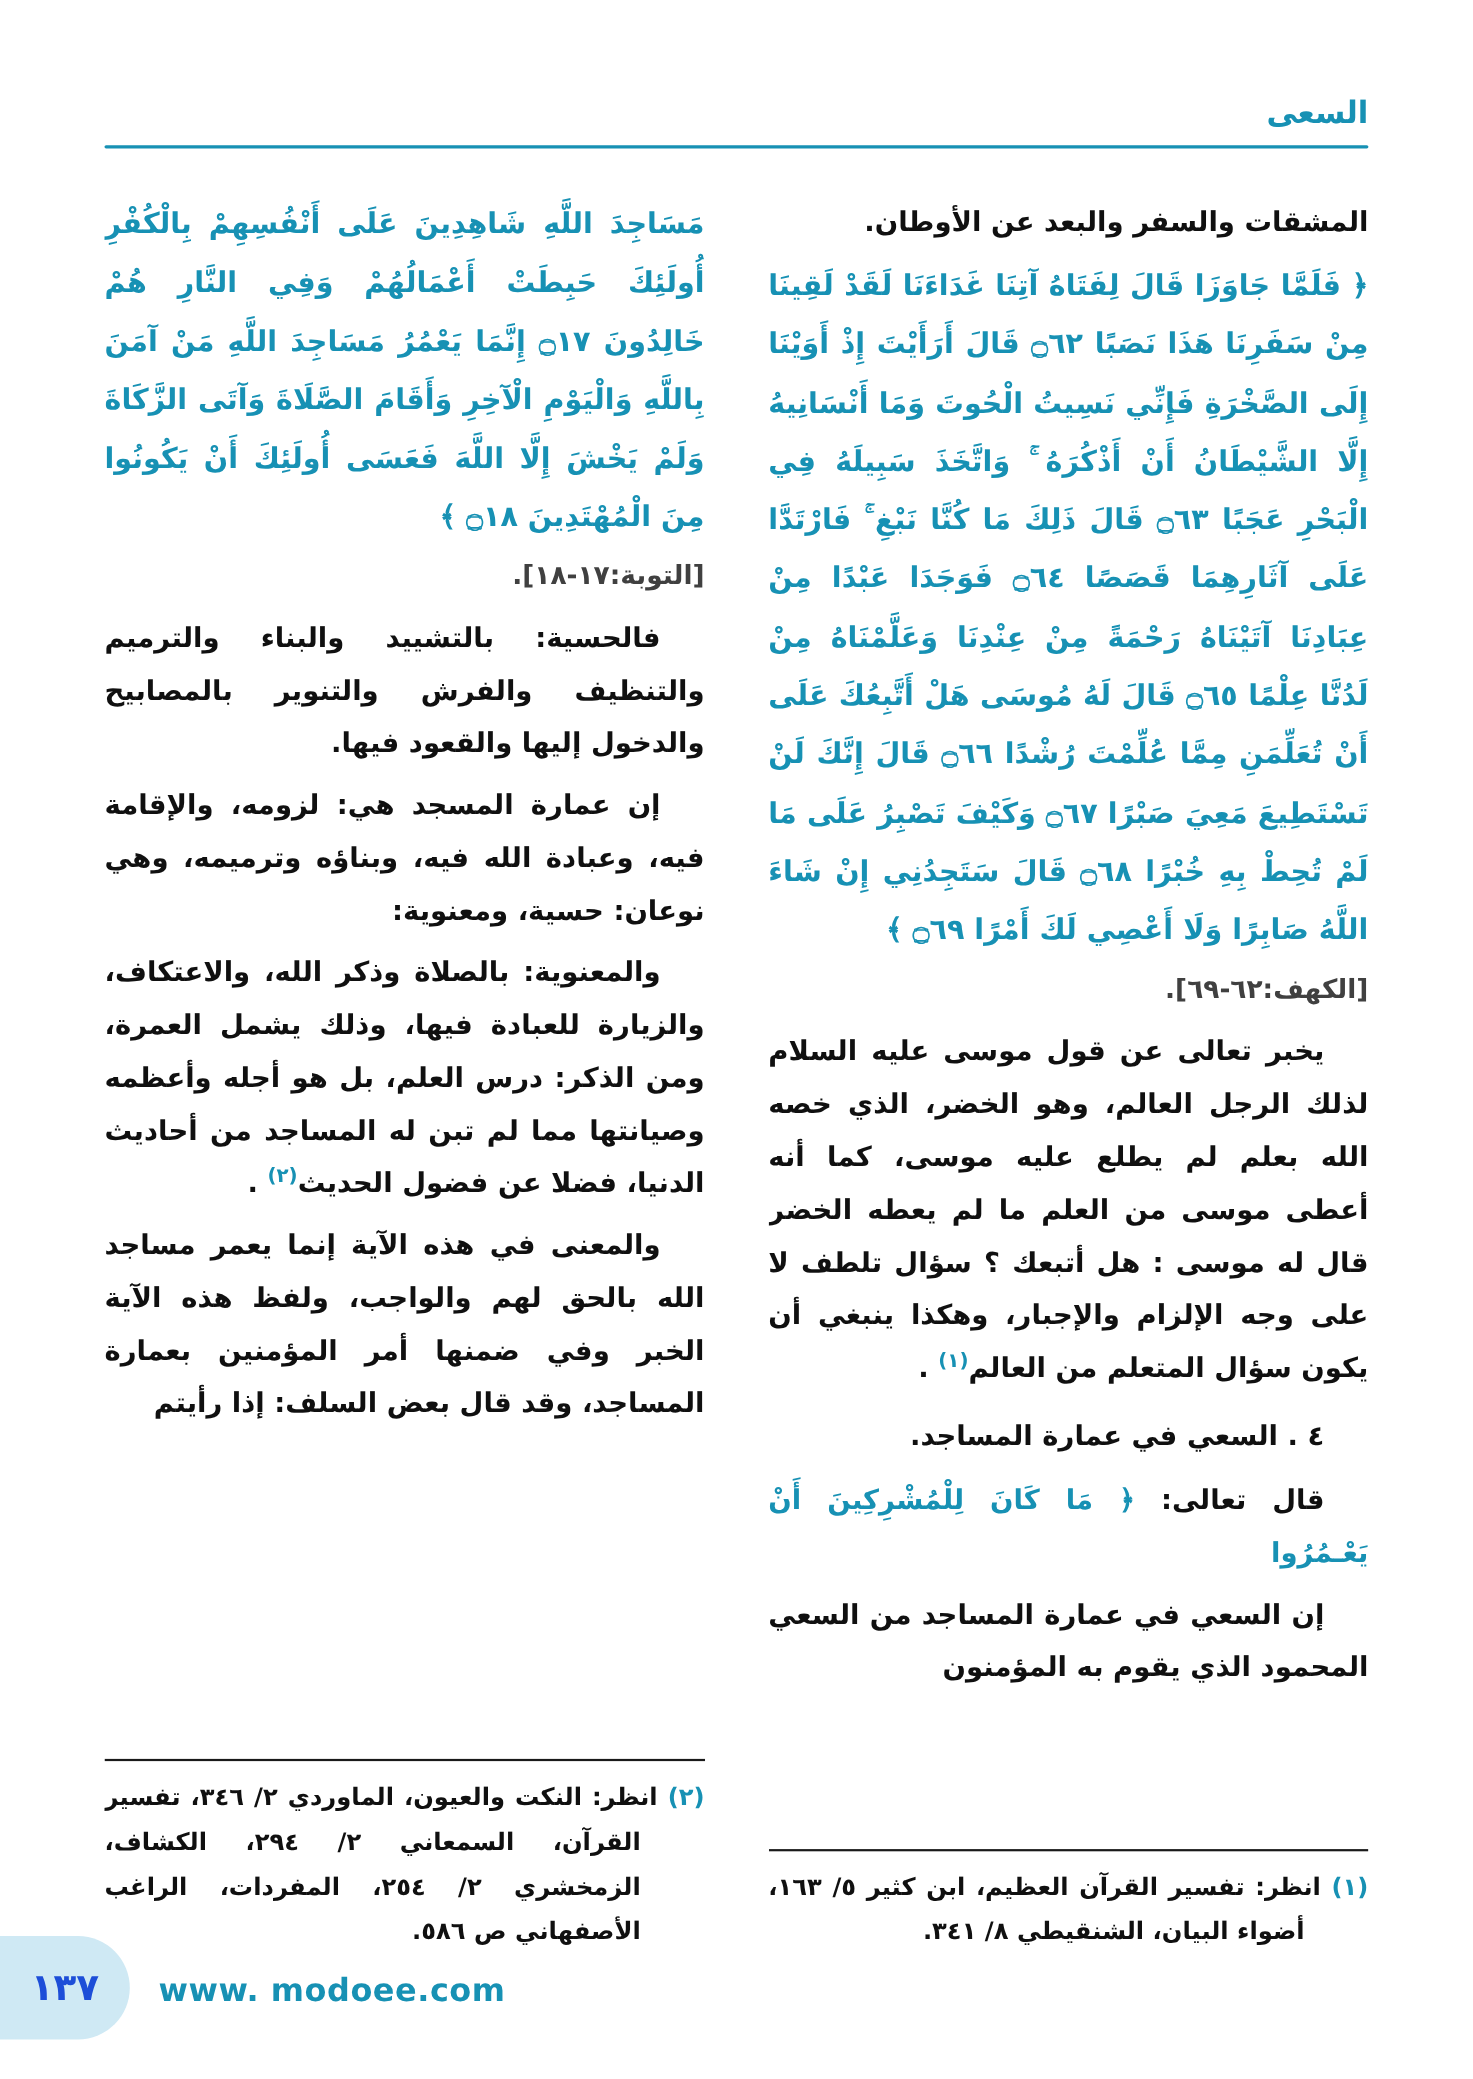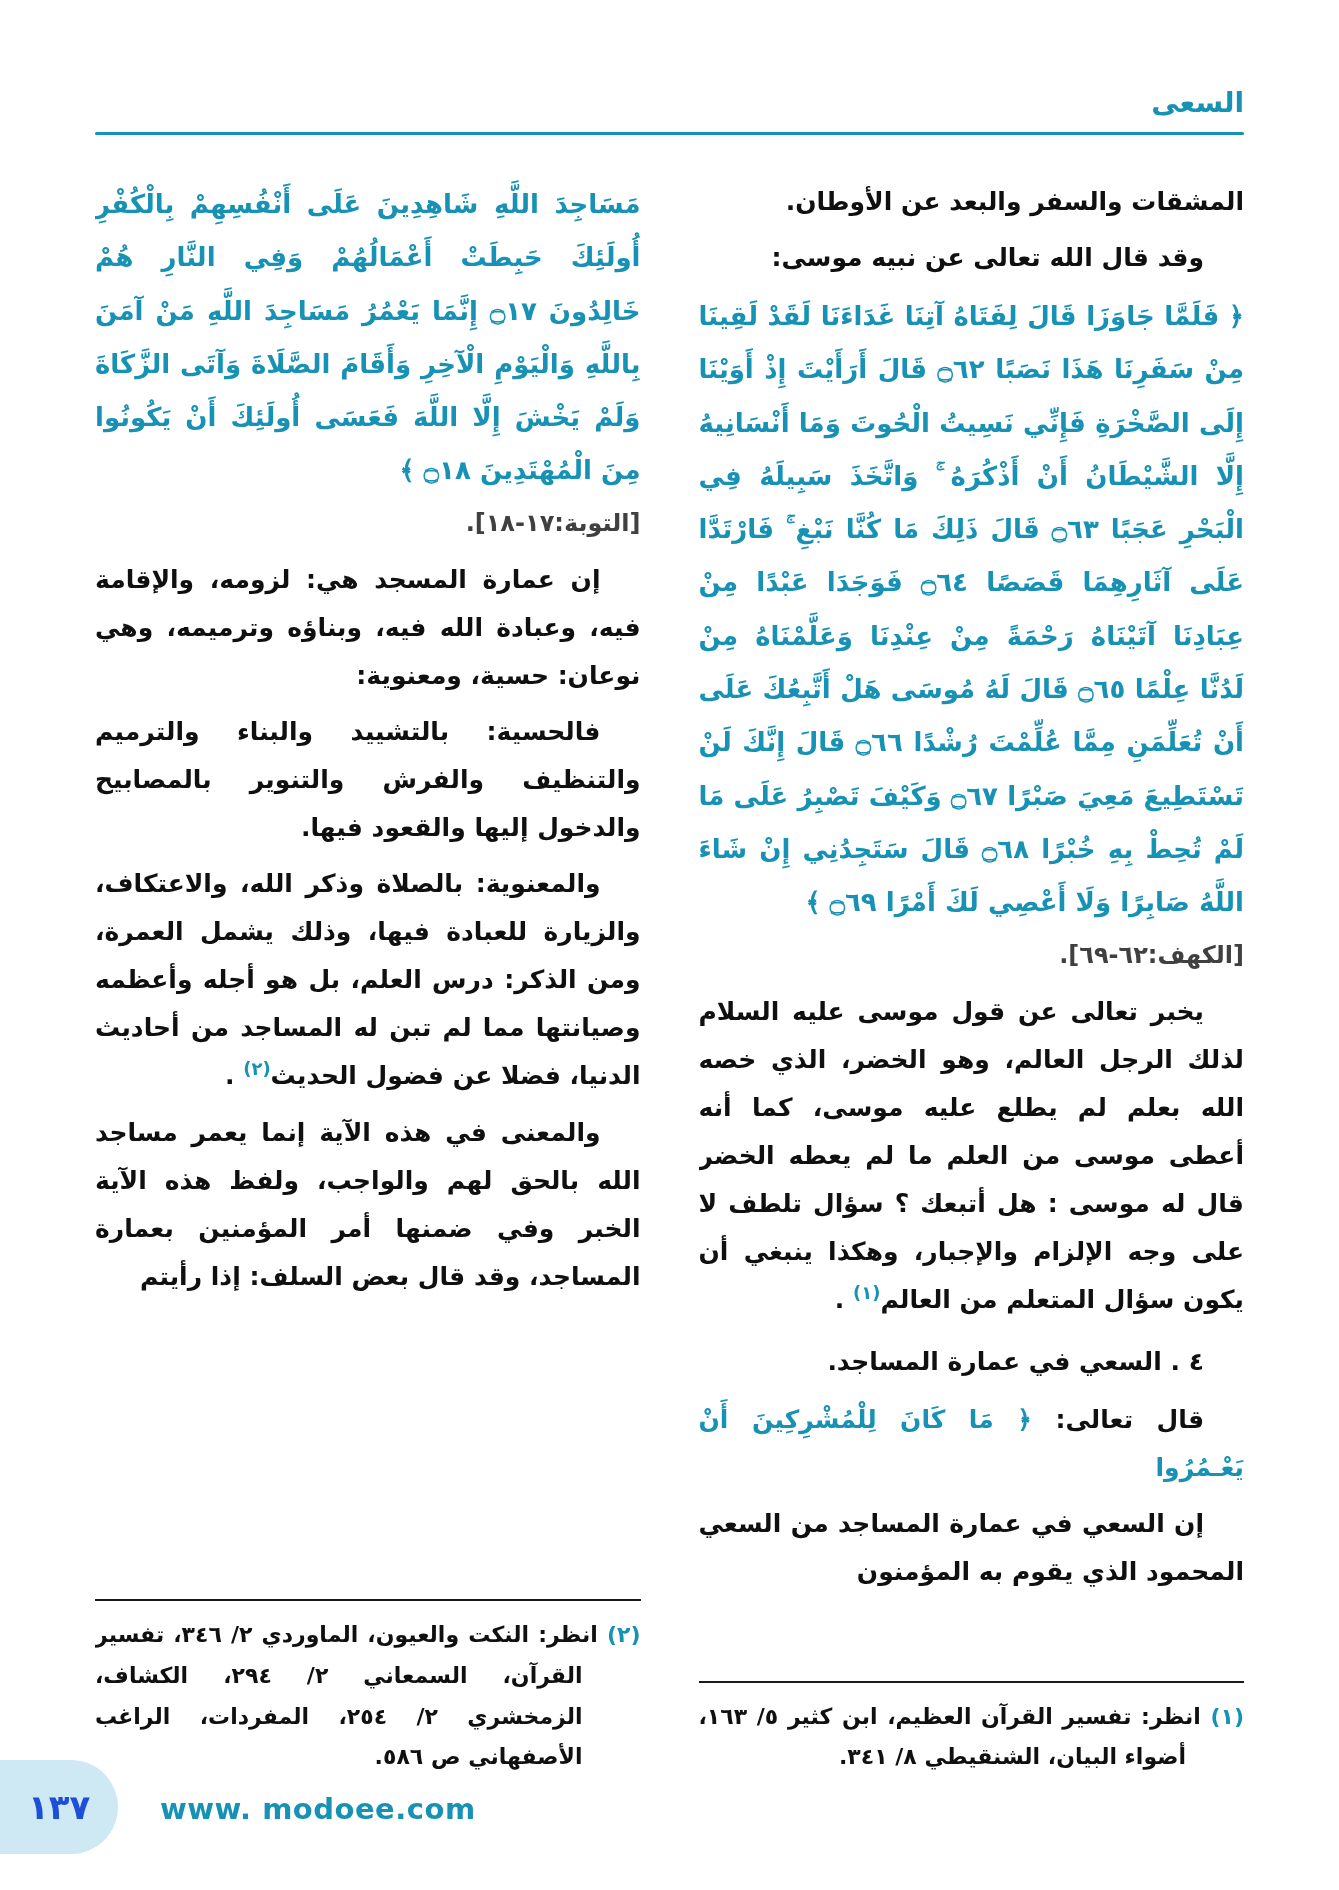--- a/index.html
+++ b/index.html
@@ -31,55 +31,54 @@
   .fn-num { color:#1791b4; }
 
   
   .footer-badge {
     position:absolute; left:0; bottom:36px; width:118px; height:94px;
     background:#cfe9f4; border-radius:0 52px 52px 0;
     display:flex; align-items:center; justify-content:center;
   }
   .footer-badge .num { color:#1d4ed8; font-size:34px; font-weight:bold; }
   .footer-site {
-    position:absolute; left:160px; bottom:64px; color:#1791b4;
+    position:absolute; left:144px; bottom:64px; color:#1791b4;
     font-size:29px; font-weight:bold; direction:ltr; letter-spacing:0.5px;
   }
 </style>
 </head>
 <body>
 
 <div class="page">
 
   <header class="header">
     <div class="header-title">السعى</div>
     <div class="header-rule"></div>
   </header>
 
   <main class="content">
 
     <section class="col">
       <p class="body-p">المشقات والسفر والبعد عن الأوطان.</p>
-      <p class="body-p indent">وقد قال الله تعالى عن نبيه موسى:</p>
       <p class="quran">﴿ فَلَمَّا جَاوَزَا قَالَ لِفَتَاهُ آتِنَا غَدَاءَنَا لَقَدْ لَقِينَا مِنْ سَفَرِنَا هَذَا نَصَبًا ۝٦٢ قَالَ أَرَأَيْتَ إِذْ أَوَيْنَا إِلَى الصَّخْرَةِ فَإِنِّي نَسِيتُ الْحُوتَ وَمَا أَنْسَانِيهُ إِلَّا الشَّيْطَانُ أَنْ أَذْكُرَهُ ۚ وَاتَّخَذَ سَبِيلَهُ فِي الْبَحْرِ عَجَبًا ۝٦٣ قَالَ ذَلِكَ مَا كُنَّا نَبْغِ ۚ فَارْتَدَّا عَلَى آثَارِهِمَا قَصَصًا ۝٦٤ فَوَجَدَا عَبْدًا مِنْ عِبَادِنَا آتَيْنَاهُ رَحْمَةً مِنْ عِنْدِنَا وَعَلَّمْنَاهُ مِنْ لَدُنَّا عِلْمًا ۝٦٥ قَالَ لَهُ مُوسَى هَلْ أَتَّبِعُكَ عَلَى أَنْ تُعَلِّمَنِ مِمَّا عُلِّمْتَ رُشْدًا ۝٦٦ قَالَ إِنَّكَ لَنْ تَسْتَطِيعَ مَعِيَ صَبْرًا ۝٦٧ وَكَيْفَ تَصْبِرُ عَلَى مَا لَمْ تُحِطْ بِهِ خُبْرًا ۝٦٨ قَالَ سَتَجِدُنِي إِنْ شَاءَ اللَّهُ صَابِرًا وَلَا أَعْصِي لَكَ أَمْرًا ۝٦٩ ﴾</p>
       <p class="ref">[الكهف:٦٢-٦٩].</p>
       <p class="body-p indent"><span>يخبر تعالى عن قول موسى عليه السلام لذلك الرجل العالم، وهو الخضر، الذي خصه الله بعلم لم يطلع عليه موسى، كما أنه أعطى موسى من العلم ما لم يعطه الخضر قال له موسى : هل أتبعك ؟ سؤال تلطف لا على وجه الإلزام والإجبار، وهكذا ينبغي أن يكون سؤال المتعلم من العالم</span><span class="fn-marker">(١)</span><span> .</span></p>
       <p class="body-p indent heading">٤ . السعي في عمارة المساجد.</p>
       <p class="body-p indent"><span>قال تعالى: </span><span class="quran-inline">﴿ مَا كَانَ لِلْمُشْرِكِينَ أَنْ يَعْـمُرُوا</span></p>
       <p class="body-p indent">إن السعي في عمارة المساجد من السعي المحمود الذي يقوم به المؤمنون</p>
       <div class="footnote">
         <p class="fn-p"><span class="fn-num">(١)</span><span> انظر: تفسير القرآن العظيم، ابن كثير ٥/ ١٦٣، أضواء البيان، الشنقيطي ٨/ ٣٤١.</span></p>
       </div>
     </section>
 
     <section class="col">
       <p class="quran">مَسَاجِدَ اللَّهِ شَاهِدِينَ عَلَى أَنْفُسِهِمْ بِالْكُفْرِ أُولَئِكَ حَبِطَتْ أَعْمَالُهُمْ وَفِي النَّارِ هُمْ خَالِدُونَ ۝١٧ إِنَّمَا يَعْمُرُ مَسَاجِدَ اللَّهِ مَنْ آمَنَ بِاللَّهِ وَالْيَوْمِ الْآخِرِ وَأَقَامَ الصَّلَاةَ وَآتَى الزَّكَاةَ وَلَمْ يَخْشَ إِلَّا اللَّهَ فَعَسَى أُولَئِكَ أَنْ يَكُونُوا مِنَ الْمُهْتَدِينَ ۝١٨ ﴾</p>
       <p class="ref">[التوبة:١٧-١٨].</p>
+      <p class="body-p indent">فالحسية: بالتشييد والبناء والترميم والتنظيف والفرش والتنوير بالمصابيح والدخول إليها والقعود فيها.</p>
       <p class="body-p indent">إن عمارة المسجد هي: لزومه، والإقامة فيه، وعبادة الله فيه، وبناؤه وترميمه، وهي نوعان: حسية، ومعنوية:</p>
-      <p class="body-p indent">فالحسية: بالتشييد والبناء والترميم والتنظيف والفرش والتنوير بالمصابيح والدخول إليها والقعود فيها.</p>
       <p class="body-p indent"><span>والمعنوية: بالصلاة وذكر الله، والاعتكاف، والزيارة للعبادة فيها، وذلك يشمل العمرة، ومن الذكر: درس العلم، بل هو أجله وأعظمه وصيانتها مما لم تبن له المساجد من أحاديث الدنيا، فضلا عن فضول الحديث</span><span class="fn-marker">(٢)</span><span> .</span></p>
       <p class="body-p indent">والمعنى في هذه الآية إنما يعمر مساجد الله بالحق لهم والواجب، ولفظ هذه الآية الخبر وفي ضمنها أمر المؤمنين بعمارة المساجد، وقد قال بعض السلف: إذا رأيتم</p>
       <div class="footnote">
         <p class="fn-p"><span class="fn-num">(٢)</span><span> انظر: النكت والعيون، الماوردي ٢/ ٣٤٦، تفسير القرآن، السمعاني ٢/ ٢٩٤، الكشاف، الزمخشري ٢/ ٢٥٤، المفردات، الراغب الأصفهاني ص ٥٨٦.</span></p>
       </div>
     </section>
 
   </main>
 
   <div class="footer-badge">

